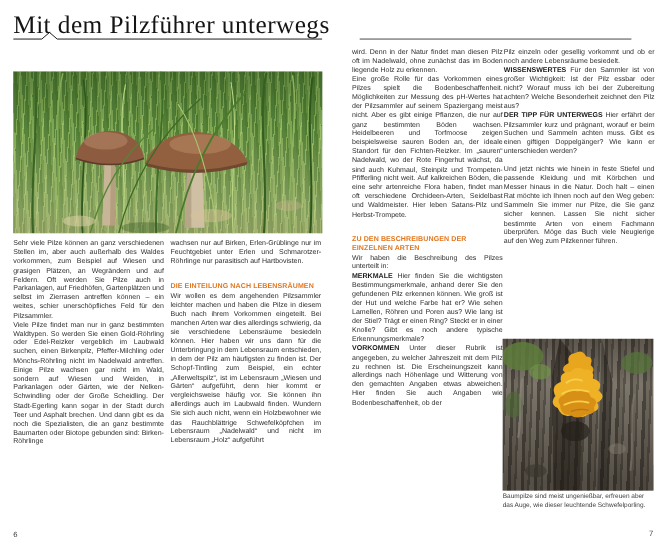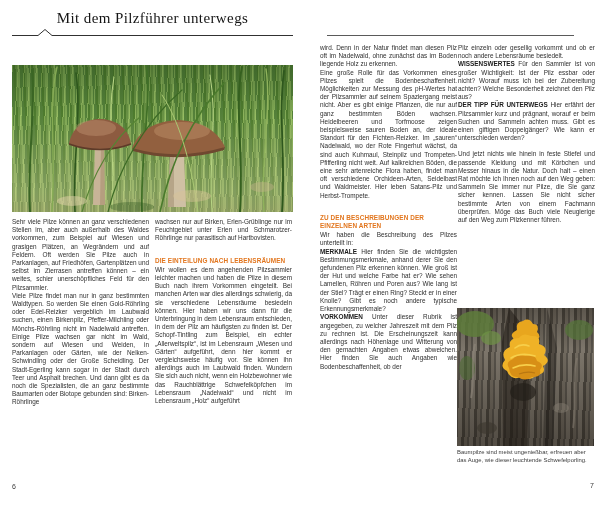--- a/index.html
+++ b/index.html
@@ -7,21 +7,21 @@
   body {
     width:600px; height:505px;
     font-family:"Liberation Sans", sans-serif;
     color:#2f2f2f;
   }
   .spread { position:relative; width:600px; height:505px; background:#ffffff; overflow:hidden; }
 
   .title {
     position:absolute; left:12px; top:10px; width:281px;
     font-family:"Liberation Serif", serif;
-    font-size:15px; font-weight:400; letter-spacing:.4px;
+    font-size:23px; font-weight:400; letter-spacing:.4px;
     text-align:center; color:#141414; white-space:nowrap;
   }
   .title-rule { position:absolute; left:12px; top:28px; }
 
   .photo { position:absolute; overflow:hidden; }
   .photo svg { position:absolute; left:0; top:0; }
 
   .photo1 {
     left:12px; top:65px; width:281px; height:147px;
     background:

